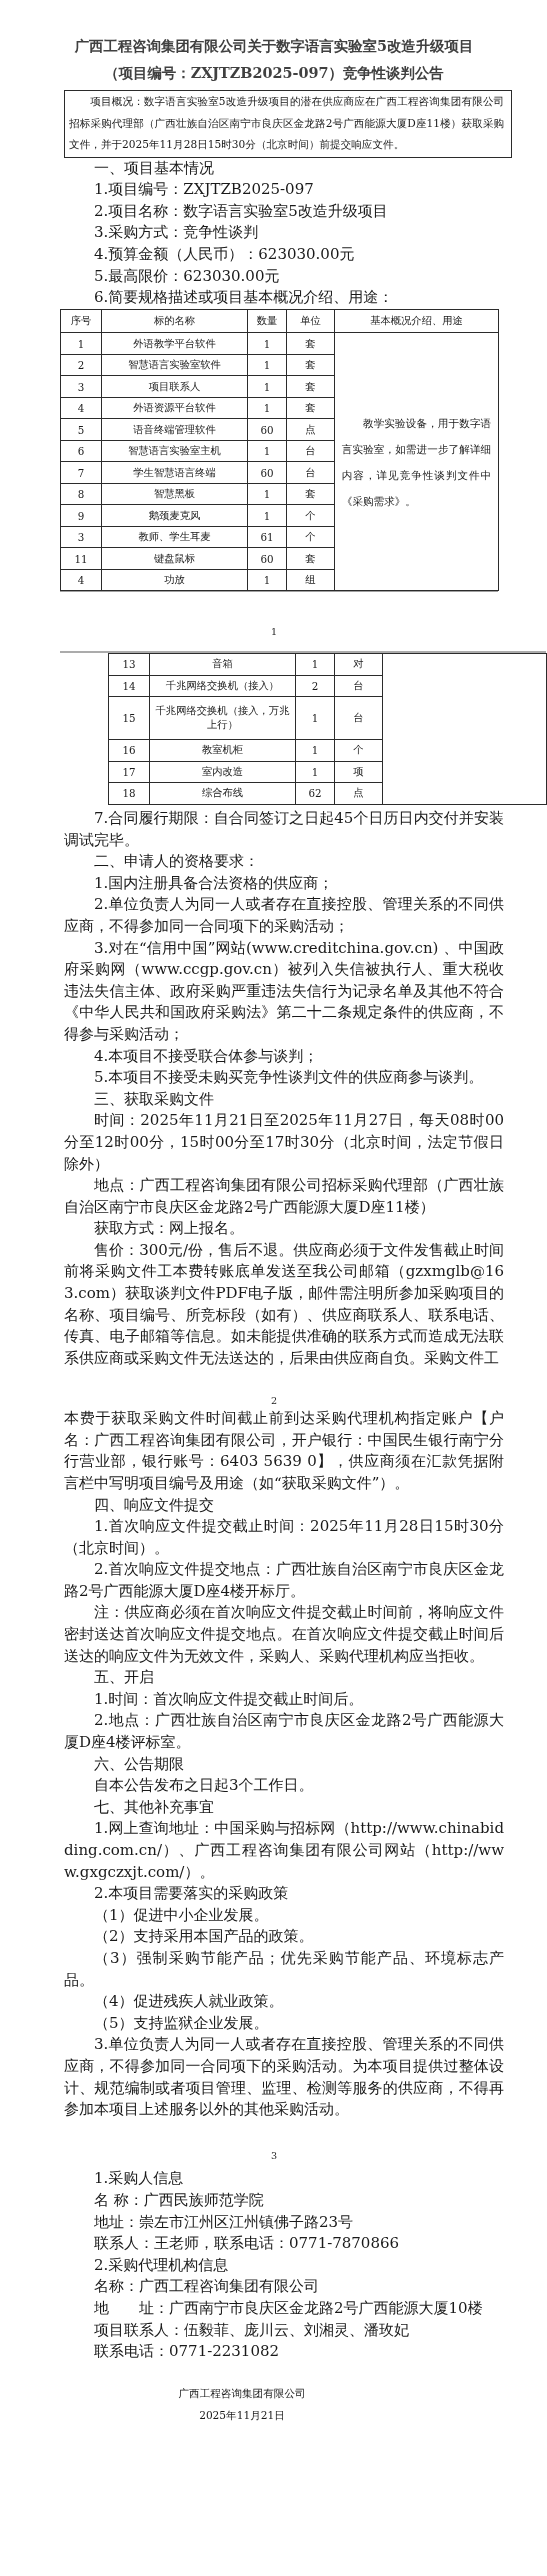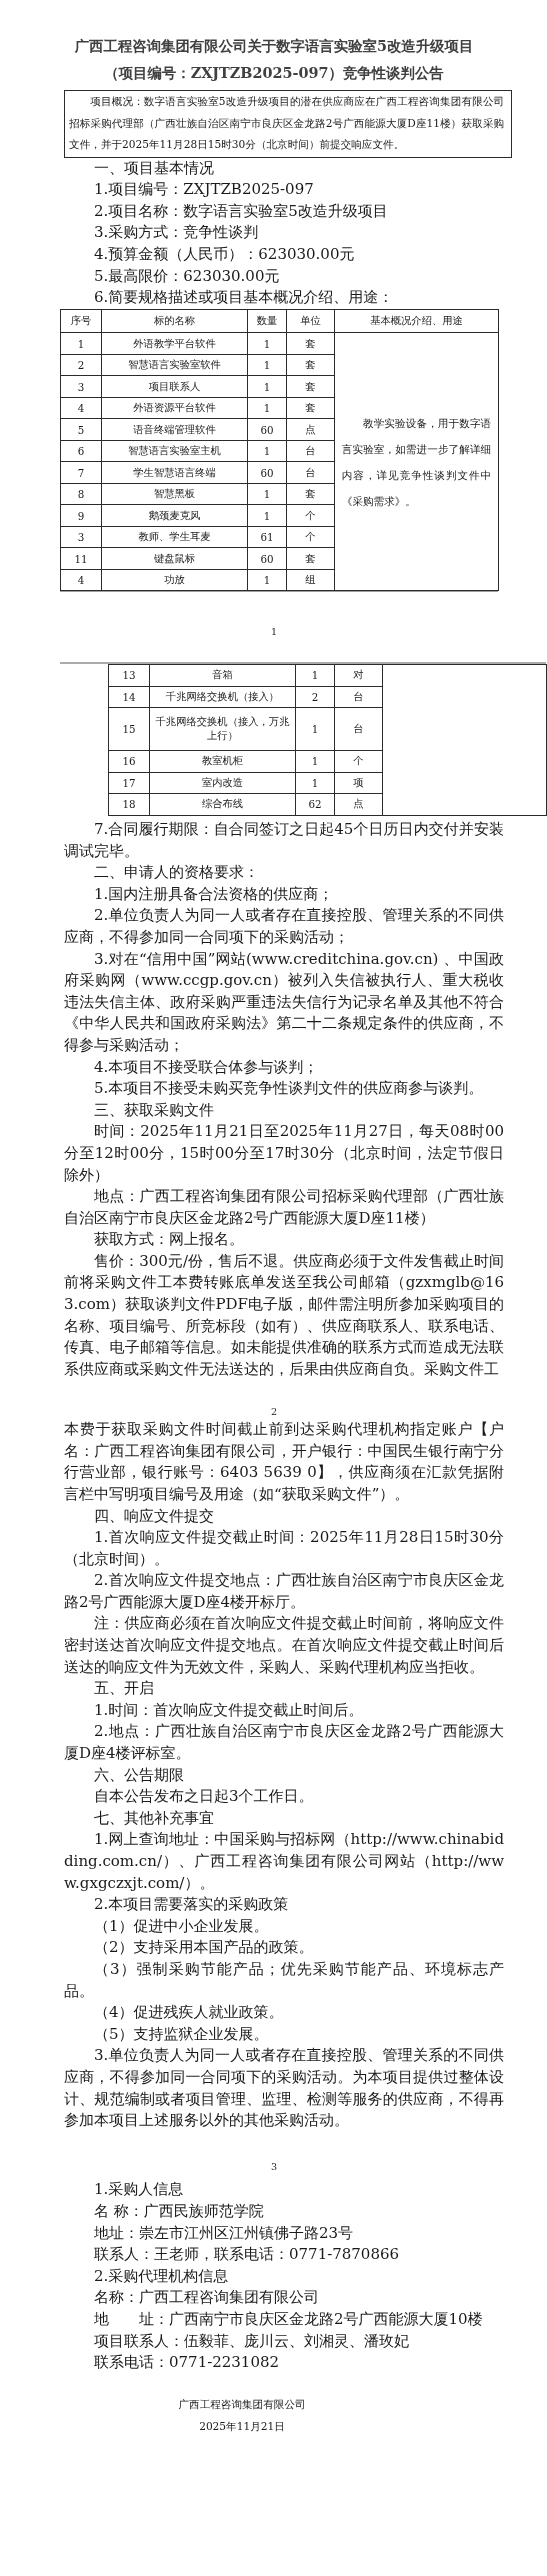--- a/index.html
+++ b/index.html
@@ -72,21 +72,21 @@
   .pagenum{
     margin:0;
     text-align:center;
     font-size:9.6px;
     line-height:13.7px;
     color:#222;
   }
   .mt48{margin-top:33px;}
   .mt36{margin-top:25px;}
   .mt41{margin-top:28px;}
-  .mt8{margin-top:23px;padding-left:48px;}
+  .mt8{margin-top:12px;padding-left:48px;}
   .mt5{margin-top:3.4px;}
   .mt2{margin-top:6px;}
   .sig{
     margin:20.5px 64px 0 0;
     text-align:center;
     font-size:10.6px;
     line-height:21.6px;
   }
   .sig p{margin:0;}
 </style>

